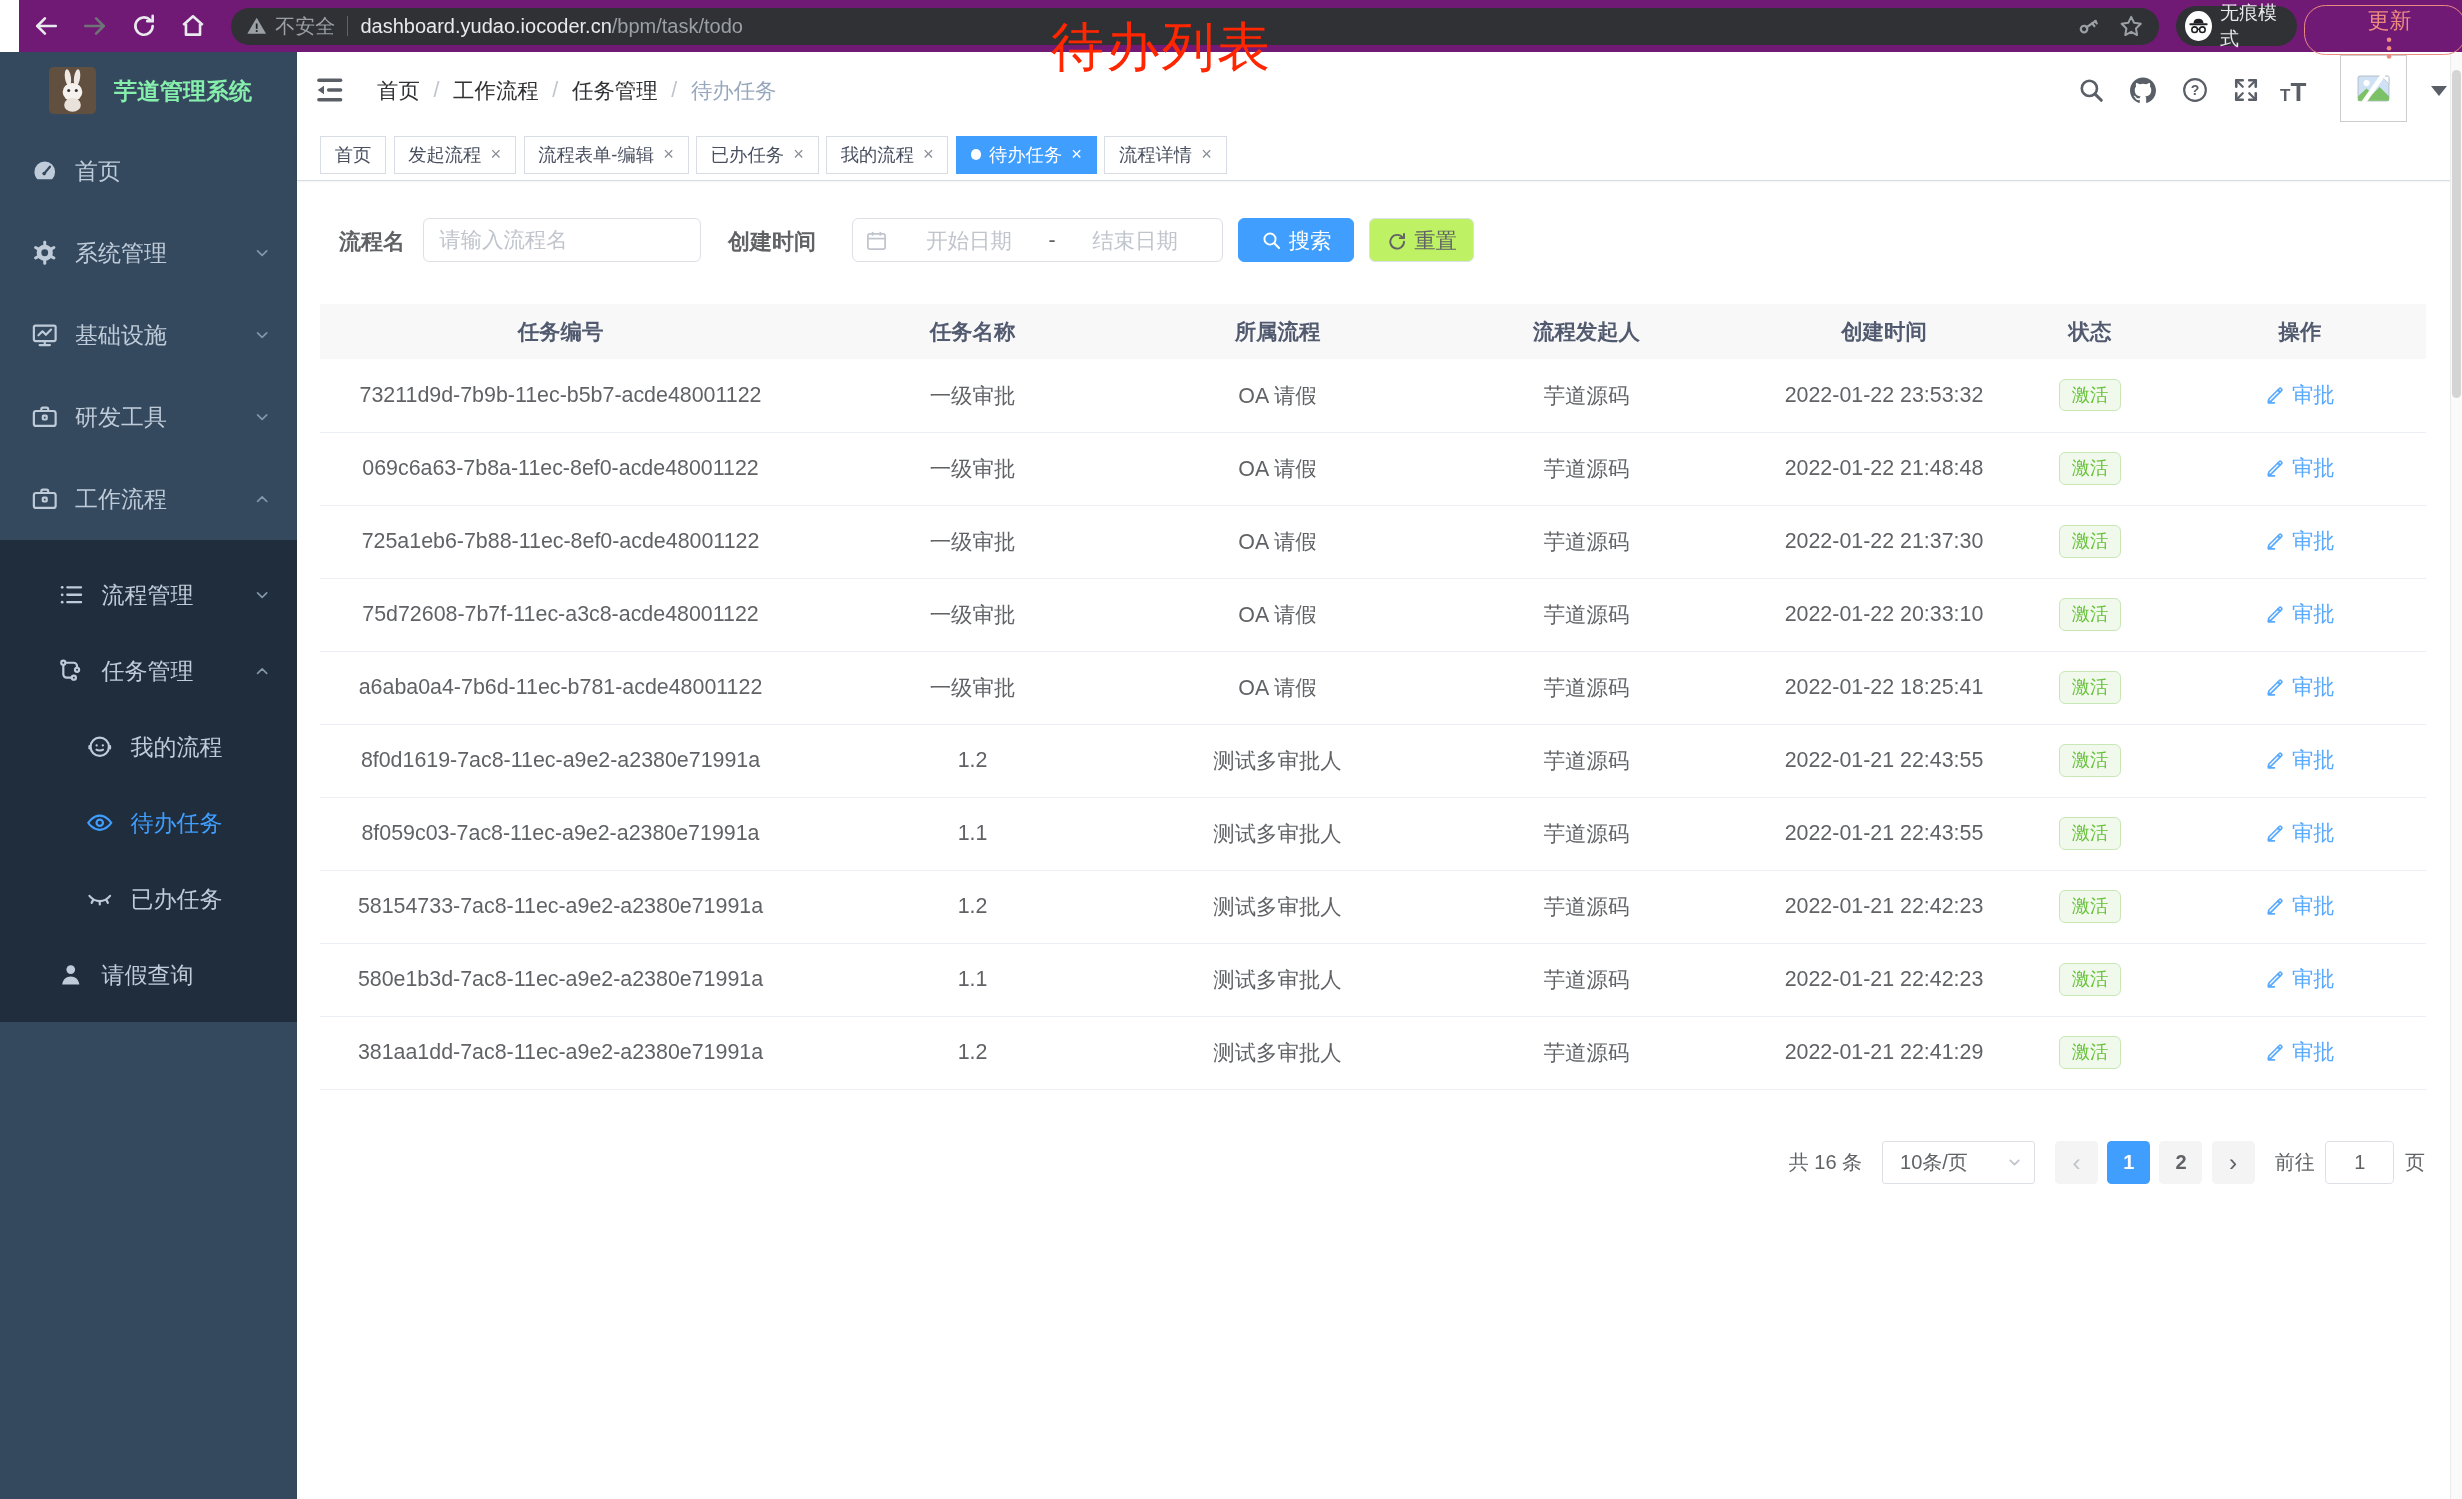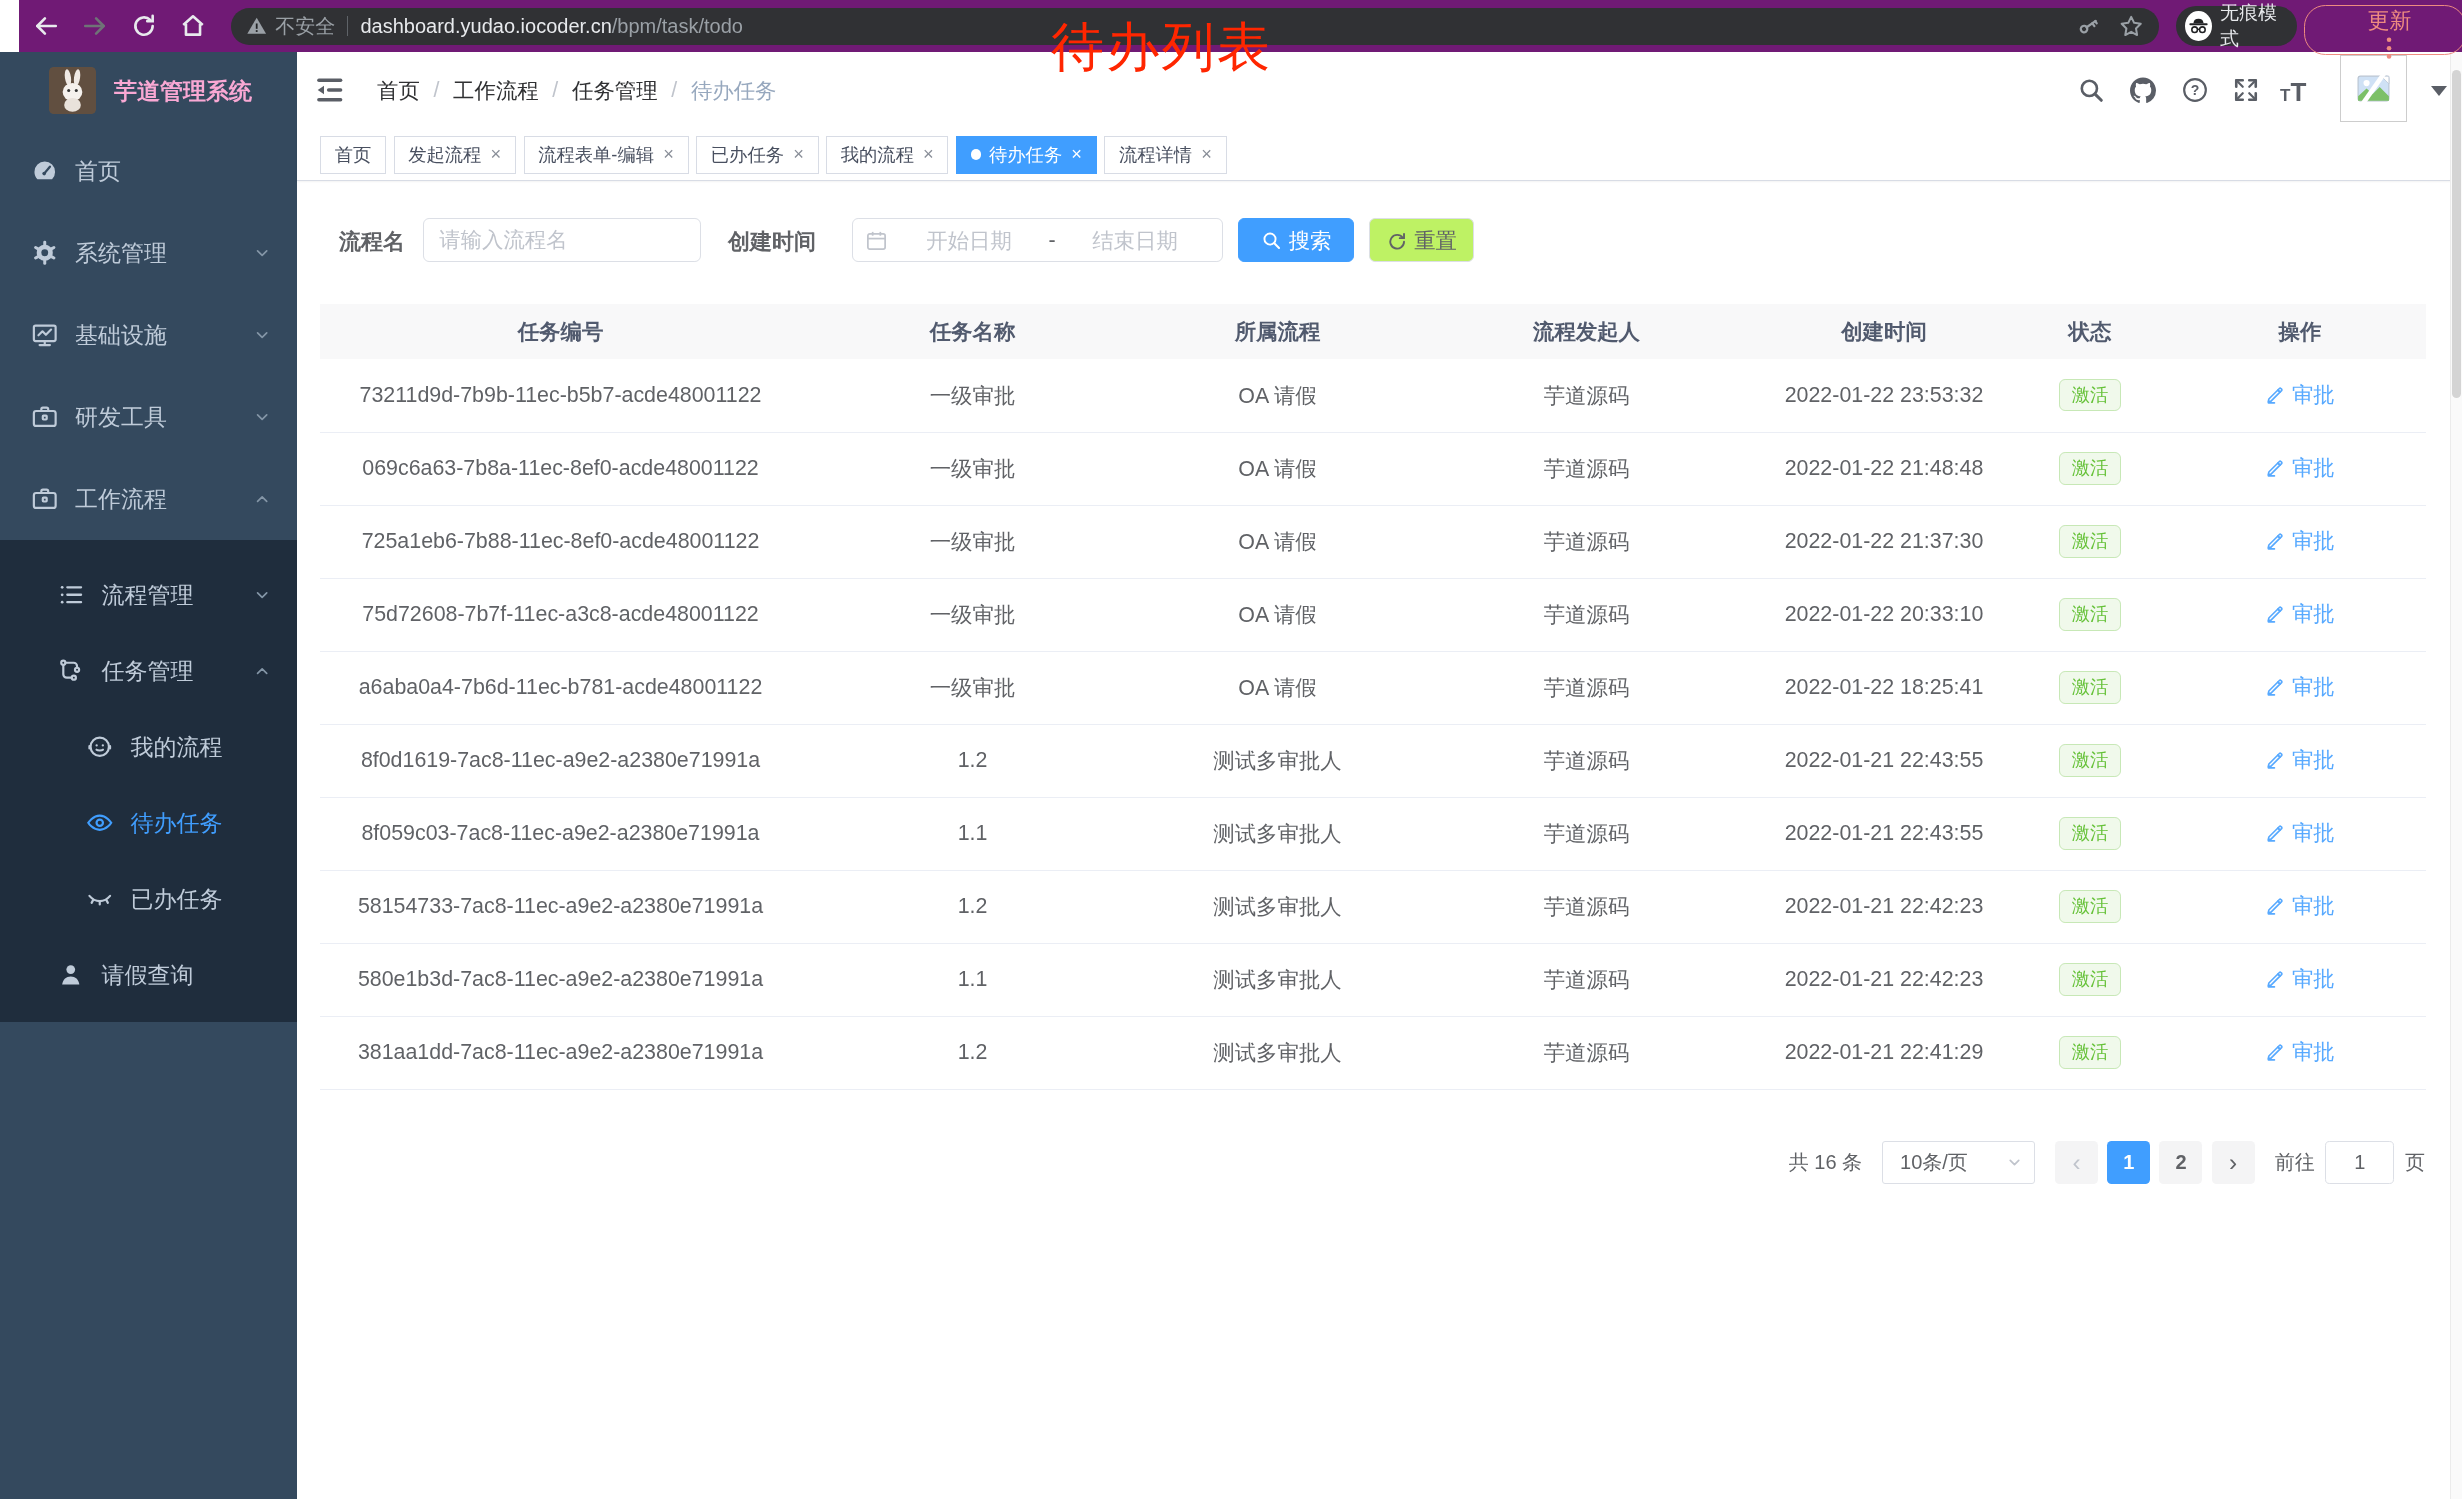--- a/index.html
+++ b/index.html
@@ -29,21 +29,21 @@
   .update-label { color:#ee8b80; font-size:22px; }
   .update-pill .dots { width:6.1px; height:24.4px; color:#ee8b80; }
 
   
   .annotation { position:absolute; left:1051px; top:12.2px; font-size:53px; font-weight:500; letter-spacing:2.3px; z-index:50; }
 
   
   .sidebar { position:absolute; left:0; top:52px; width:297px; height:1448px; background:#34495e; z-index:2; }
   .logo-row { position:relative; height:78px; }
   .logo-img { position:absolute; left:49px; top:15.3px; width:47px; height:47px; border-radius:4.6px; overflow:hidden; }
-  .app-title { position:absolute; left:114px; top:0; height:78px; display:flex; align-items:center; color:#f9a8d4; font-size:23px; font-weight:700; }
+  .app-title { position:absolute; left:114px; top:0; height:78px; display:flex; align-items:center; color:#86efac; font-size:23px; font-weight:700; }
   .menu-item { position:relative; display:flex; align-items:center; height:82px; padding-left:30.5px; font-size:23px; color:#bfcbd9; cursor:pointer; }
   .menu-item .mi { width:27.5px; height:27.5px; flex:0 0 27.5px; }
   .menu-item .lbl { margin-left:17px; white-space:nowrap; }
   .menu-item .chev { position:absolute; right:26px; width:18.3px; height:18.3px; color:#8496a7; }
   .submenu { background:#1f2d3d; padding:17px 0 9.2px 0; }
   .submenu .menu-item { height:76px; padding-left:57px; }
   .submenu .menu-item.lvl2 { padding-left:86px; }
   .menu-item.active { color:#409eff; }
 
   

